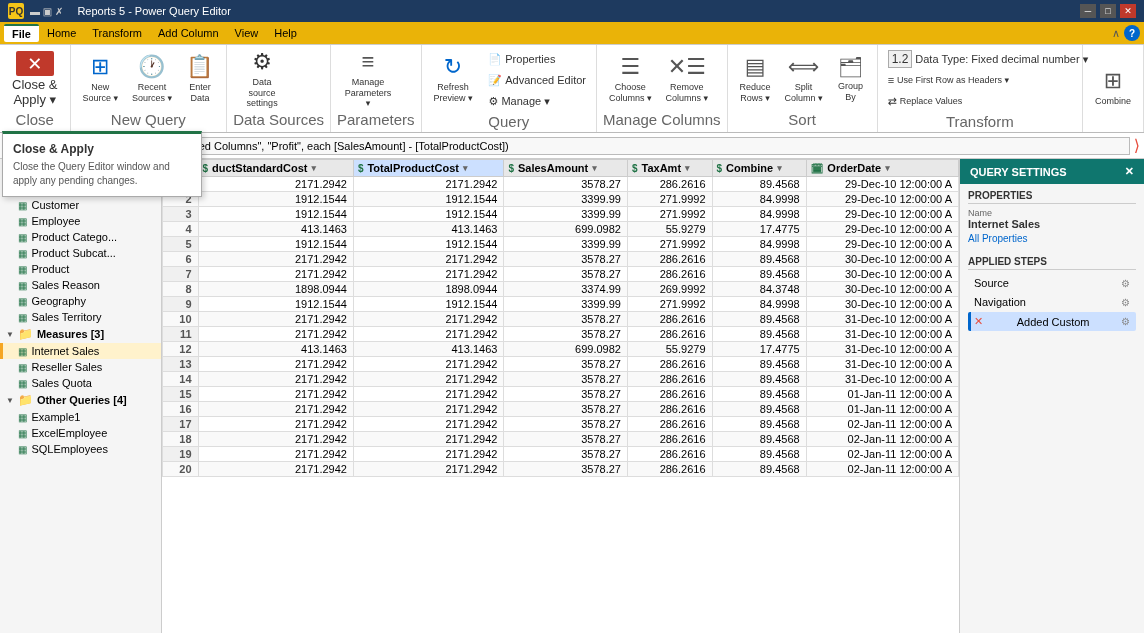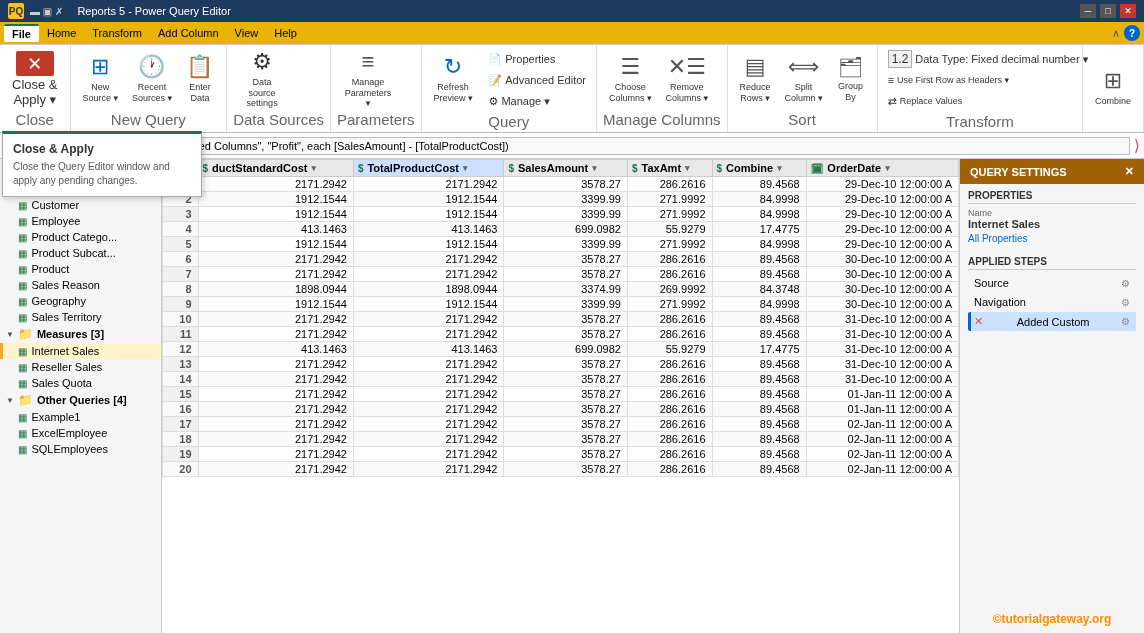--- a/index.html
+++ b/index.html
@@ -221,21 +221,21 @@
 
     
     .query-settings {
       width: 185px;
       background: #f5f5f5;
       border-left: 1px solid #ccc;
       display: flex;
       flex-direction: column;
     }
     .qs-header {
-      background: #a16207;
+      background: #0f766e;
       color: white;
       padding: 6px 10px;
       font-size: 12px;
       font-weight: bold;
       display: flex;
       justify-content: space-between;
       align-items: center;
     }
     .qs-section { padding: 6px 8px; }
     .qs-section-title {
@@ -790,16 +790,15 @@
       <div class="applied-step">
         <span>Navigation</span>
         <span class="step-gear">⚙</span>
       </div>
       <div class="applied-step active">
         <span class="step-delete">✕</span>
         <span>Added Custom</span>
         <span class="step-gear">⚙</span>
       </div>
     </div>
-    <div class="watermark">©tutorialgateway.org</div>
   </div>
 
 </div>
 
 </body></html>

